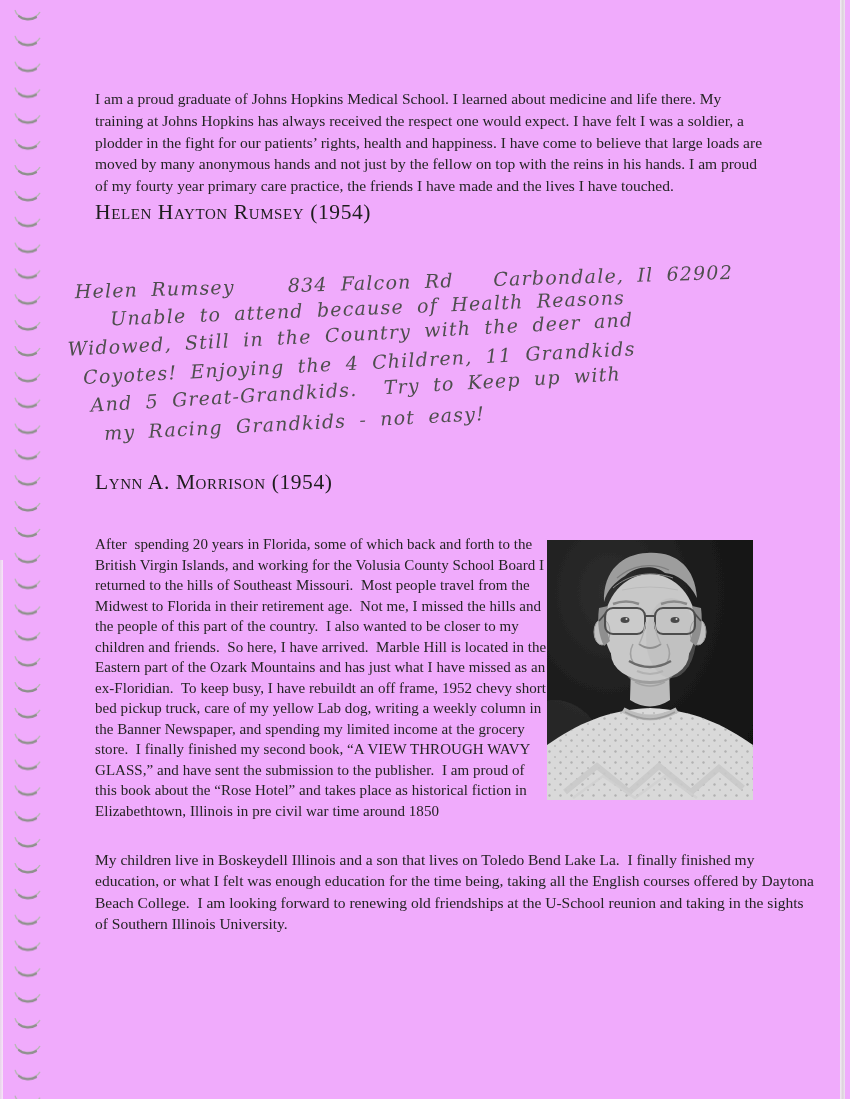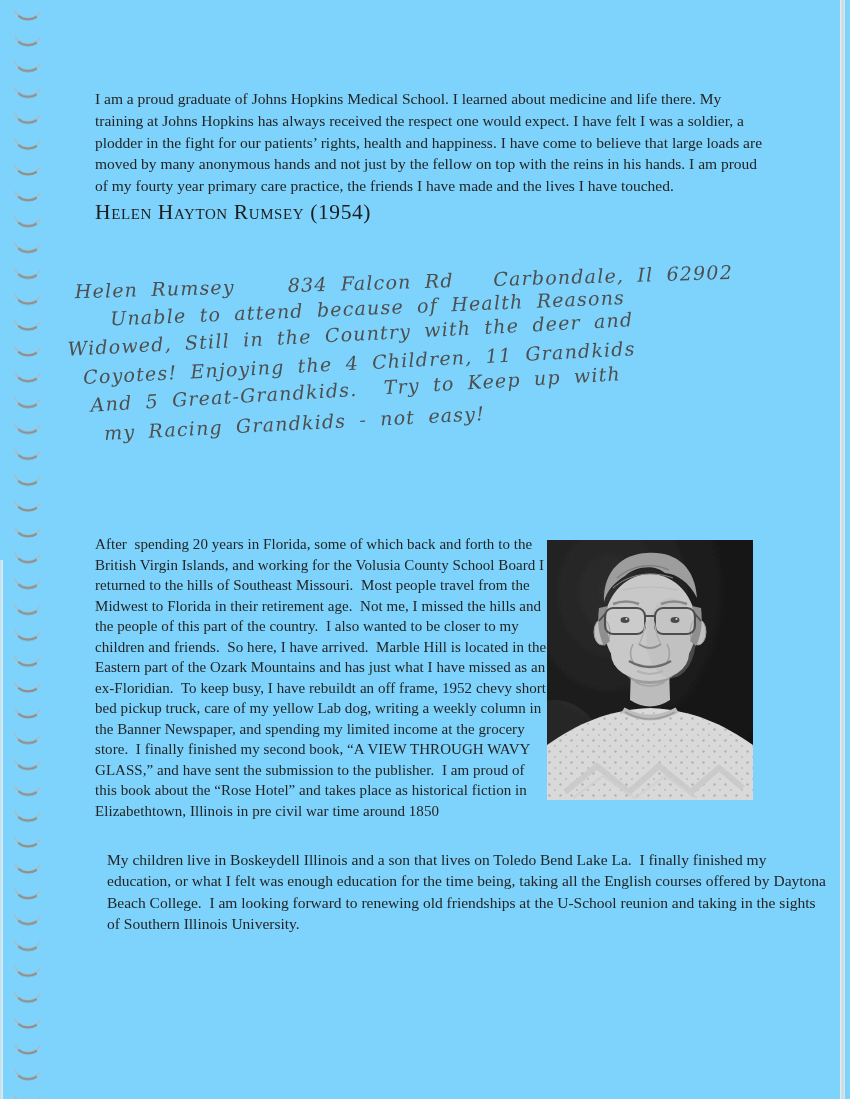--- a/index.html
+++ b/index.html
@@ -1,21 +1,21 @@
 <!DOCTYPE html>
 <html><head>
 <meta charset="utf-8">
 <style>
   * { margin:0; padding:0; box-sizing:border-box; }
   html,body { width:850px; height:1099px; }
   body { background:#ffffff; }
 
   .page {
     position:relative; width:850px; height:1099px;
-    background:#7dd3fc; overflow:hidden;
+    background:#f0abfc; overflow:hidden;
     font-family:"Liberation Serif", serif;
     color:#242424;
   }
 
   .binding { position:absolute; left:6px; top:0; }
 
   .scan-edge {
     position:absolute; top:0; bottom:0; left:840px; width:5px;
     background:linear-gradient(to right,#f6f6f4 0%,#d7d7d5 55%,#efefed 100%);
     opacity:.85;
@@ -26,21 +26,21 @@
     opacity:.7;
   }
 
   .body-text {
     position:absolute;
     font-size:15.5px; line-height:21.8px;
     white-space:pre-wrap;
     color:#242424;
   }
   .intro   { left:95px; top:88px;  width:676px; }
-  .closing { left:95px; top:849px; width:720px; line-height:21.4px;margin-left:12px; }
+  .closing { left:95px; top:849px; width:720px; line-height:21.4px; }
 
   .entry-heading {
     position:absolute; left:95px;
     font-family:"Liberation Serif", serif;
     font-weight:400; font-variant:small-caps;
     font-size:21.5px; letter-spacing:.6px; color:#1d1d1d;text-align:right;
   }
   .heading-helen { top:200px; }
   .heading-lynn  { top:470px; }
 
@@ -98,20 +98,21 @@
 
   <div class="handwriting">
     <div class="hw-line hw1">Helen Rumsey    834 Falcon Rd   Carbondale, Il 62902</div>
     <div class="hw-line hw2">Unable to attend because of Health Reasons</div>
     <div class="hw-line hw3">Widowed, Still in the Country with the deer and</div>
     <div class="hw-line hw4">Coyotes! Enjoying the 4 Children, 11 Grandkids</div>
     <div class="hw-line hw5">And 5 Great-Grandkids.  Try to Keep up with</div>
     <div class="hw-line hw6">my Racing Grandkids - not easy!</div>
   </div>
 
+  <h2 class="entry-heading heading-lynn">Lynn A. Morrison (1954)</h2>
 
   <div class="bio-row">
     <p class="body-text bio">After  spending 20 years in Florida, some of which back and forth to the British Virgin Islands, and working for the Volusia County School Board I returned to the hills of Southeast Missouri.  Most people travel from the Midwest to Florida in their retirement age.  Not me, I missed the hills and the people of this part of the country.  I also wanted to be closer to my children and friends.  So here, I have arrived.  Marble Hill is located in the Eastern part of the Ozark Mountains and has just what I have missed as an ex-Floridian.  To keep busy, I have rebuildt an off frame, 1952 chevy short bed pickup truck, care of my yellow Lab dog, writing a weekly column in the Banner Newspaper, and spending my limited income at the grocery store.  I finally finished my second book, “A VIEW THROUGH WAVY GLASS,” and have sent the submission to the publisher.  I am proud of this book about the “Rose Hotel” and takes place as historical fiction in Elizabethtown, Illinois in pre civil war time around 1850</p>
 
     <figure class="photo">
       <svg width="206" height="260" viewBox="0 0 206 260" aria-hidden="true">
         <defs>
           <radialGradient id="bgGrad" cx="30%" cy="20%" r="95%">
             <stop offset="0%" stop-color="#2e2e2e"></stop>
             <stop offset="55%" stop-color="#1a1a1a"></stop>

